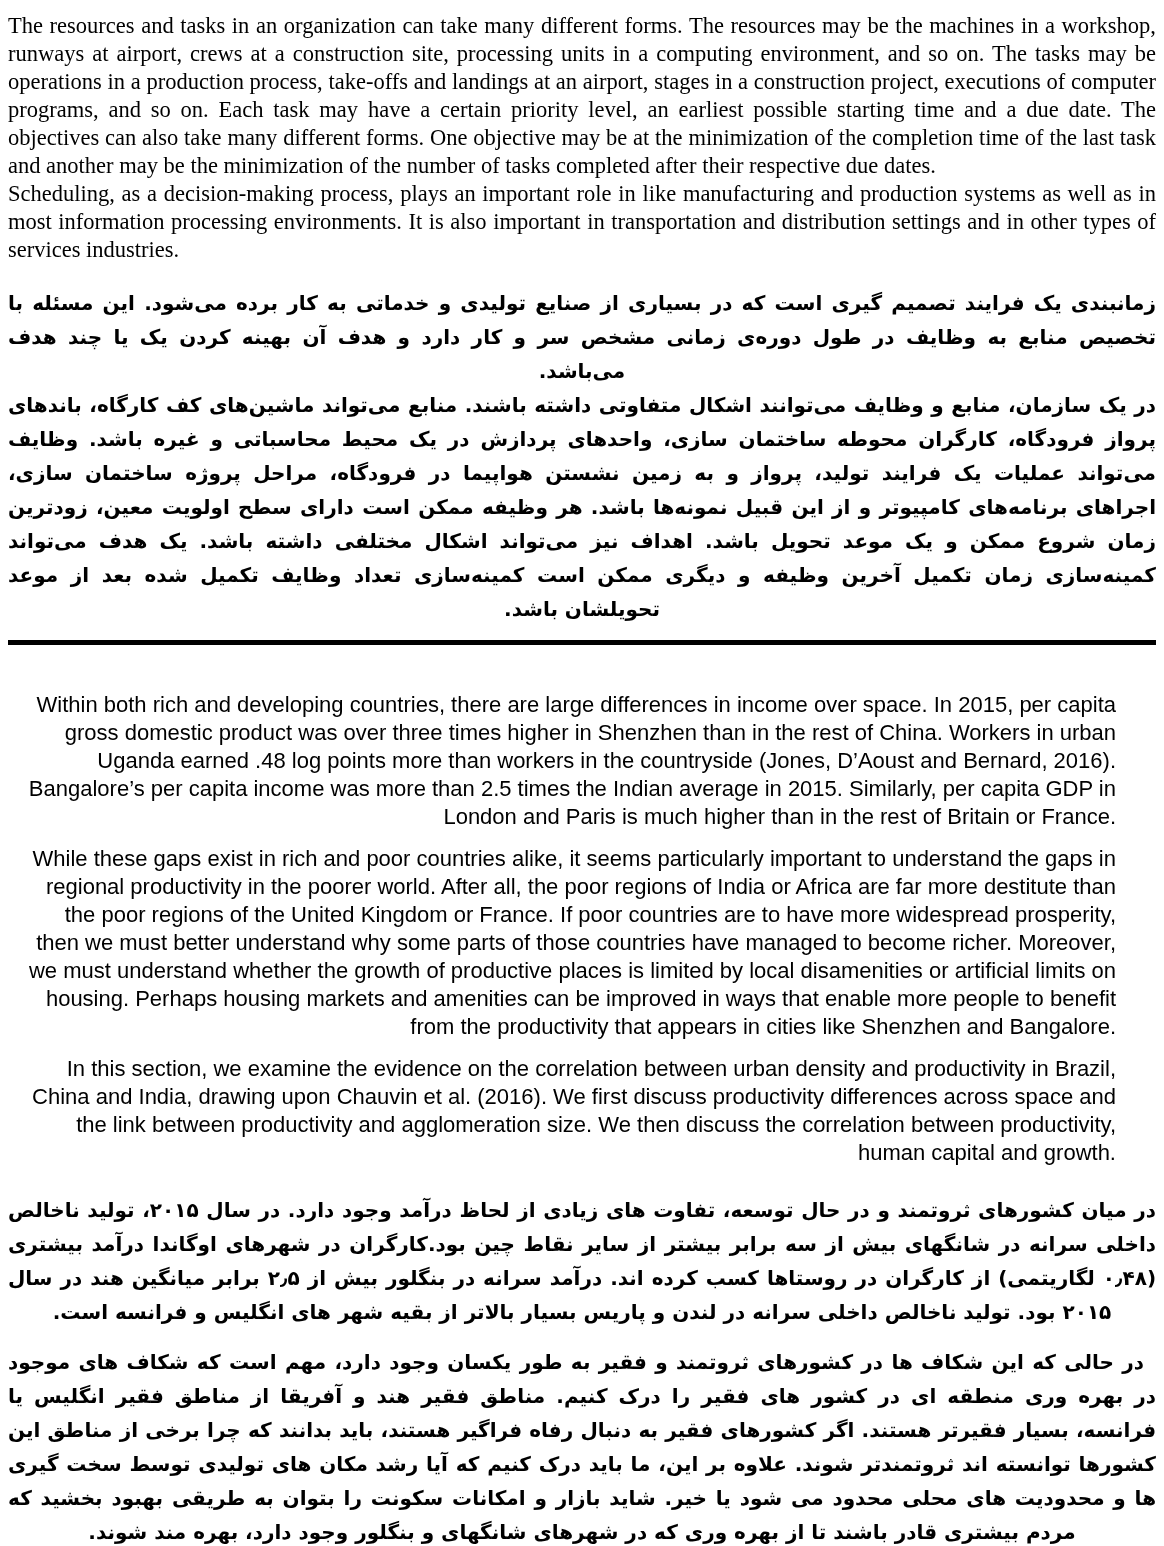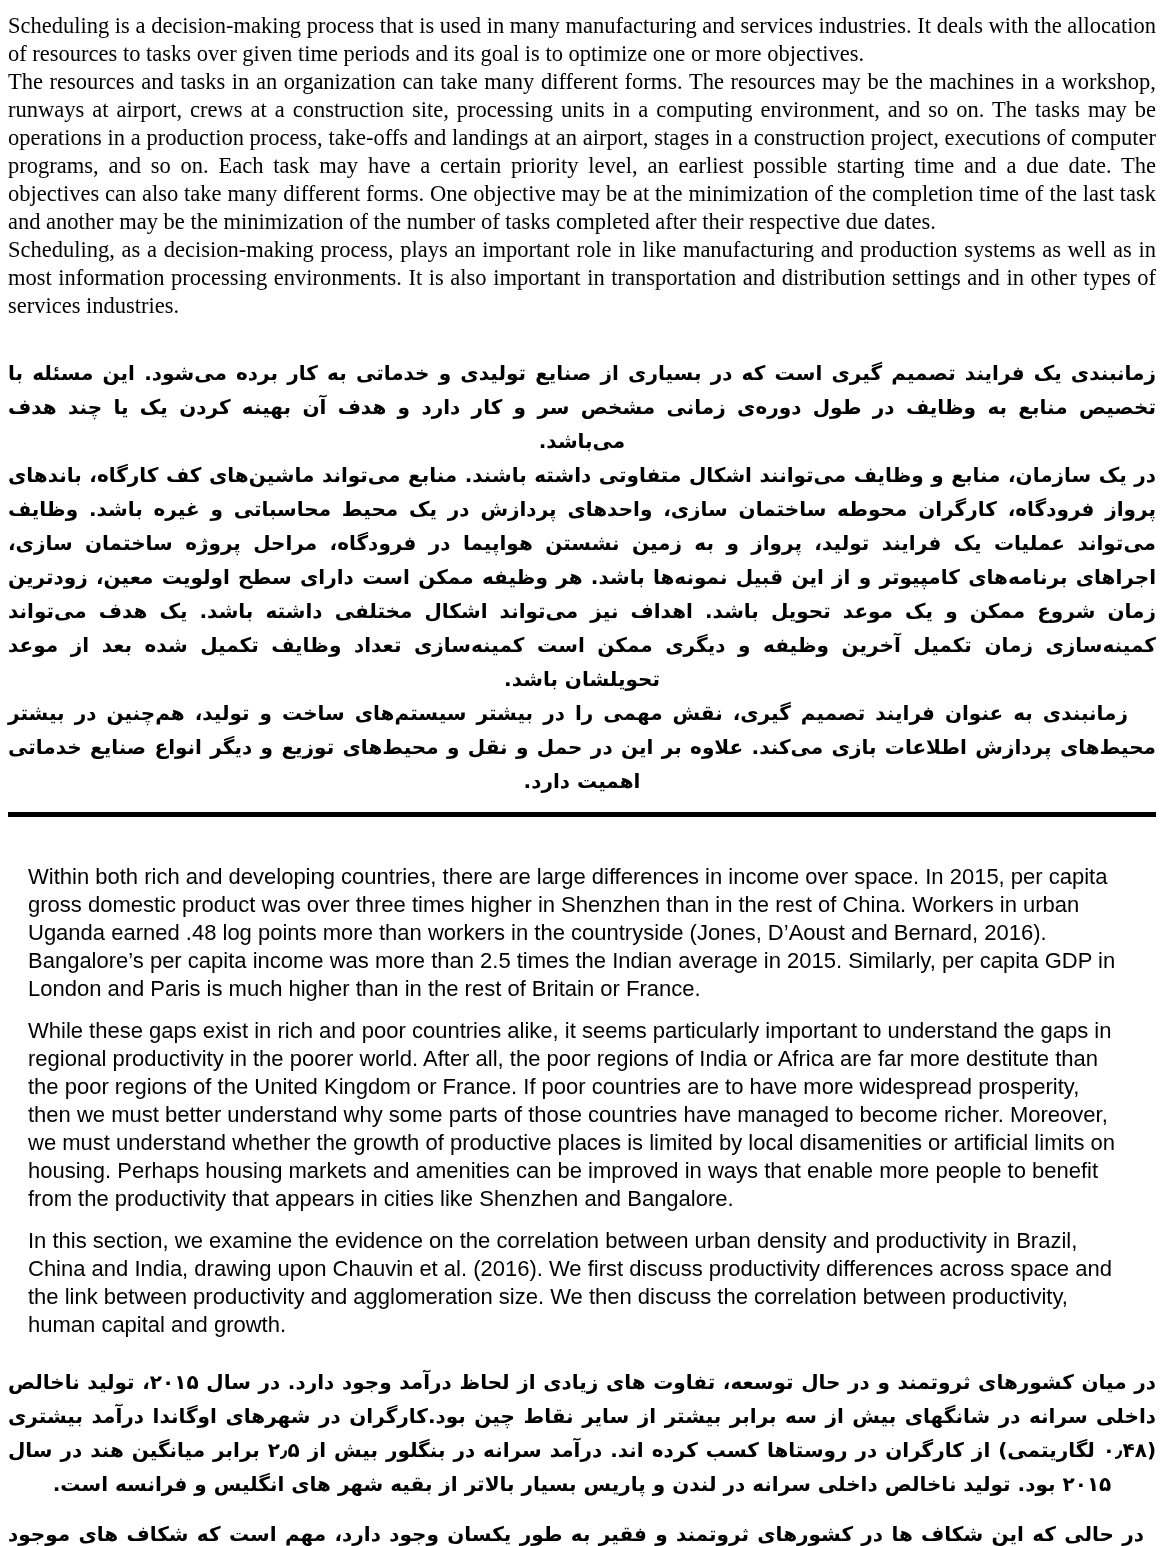--- a/index.html
+++ b/index.html
@@ -28,62 +28,60 @@
 
   
   .fa {
     font-family: "DejaVu Sans", "Liberation Sans", sans-serif;
     font-weight: 700;
     font-size: 20px;
     line-height: 34px;
     text-align: justify;
     text-align-last: center;
     -moz-text-align-last: center;
-    margin-top: 36px;
+    margin-top: 22px;
   }
   .indent-lg { text-indent: 28px; }
   .indent-sm { text-indent: 12px; }
 
   
   .divider {
     border: none;
     border-top: 5px solid #000000;
     margin: 14px 0 0 0;
     width: 100%;
   }
 
   
   .sans-en {
     font-family: "Liberation Sans", "DejaVu Sans", sans-serif;
     font-size: 22px;
     line-height: 28px;
-    text-align: left;
+    text-align: right;
     padding: 0 40px 0 20px;
     margin-top: 46px;
   }
   .sans-en p + p { margin-top: 14px; }
 
   .fa-bottom { margin-top: 26px; }
   .fa-bottom p + p { margin-top: 16px; }
 </style>
 </head>
 <body>
 
 <div class="page">
 
   <section class="block serif-en">
-    <p>Scheduling is a decision-making process that is used in many manufacturing and services industries. It deals with the allocation of resources to tasks over given time periods and its goal is to optimize one or more objectives.</p>
     <p>The resources and tasks in an organization can take many different forms. The resources may be the machines in a workshop, runways at airport, crews at a construction site, processing units in a computing environment, and so on. The tasks may be operations in a production process, take-offs and landings at an airport, stages in a construction project, executions of computer programs, and so on. Each task may have a certain priority level, an earliest possible starting time and a due date. The objectives can also take many different forms. One objective may be at the minimization of the completion time of the last task and another may be the minimization of the number of tasks completed after their respective due dates.</p>
     <p>Scheduling, as a decision-making process, plays an important role in like manufacturing and production systems as well as in most information processing environments. It is also important in transportation and distribution settings and in other types of services industries.</p>
   </section>
 
   <section class="block fa" dir="rtl" lang="fa">
     <p>زمانبندی یک فرایند تصمیم گیری است که در بسیاری از صنایع تولیدی و خدماتی به کار برده می‌شود. این مسئله با تخصیص منابع به وظایف در طول دوره‌ی زمانی مشخص سر و کار دارد و هدف آن بهینه کردن یک یا چند هدف می‌باشد.</p>
     <p>در یک سازمان، منابع و وظایف می‌توانند اشکال متفاوتی داشته باشند. منابع می‌تواند ماشین‌های کف کارگاه، باندهای پرواز فرودگاه، کارگران محوطه ساختمان سازی، واحدهای پردازش در یک محیط محاسباتی و غیره باشد. وظایف می‌تواند عملیات یک فرایند تولید، پرواز و به زمین نشستن هواپیما در فرودگاه، مراحل پروژه ساختمان سازی، اجراهای برنامه‌های کامپیوتر و از این قبیل نمونه‌ها باشد. هر وظیفه ممکن است دارای سطح اولویت معین، زودترین زمان شروع ممکن و یک موعد تحویل باشد. اهداف نیز می‌تواند اشکال مختلفی داشته باشد. یک هدف می‌تواند کمینه‌سازی زمان تکمیل آخرین وظیفه و دیگری ممکن است کمینه‌سازی تعداد وظایف تکمیل شده بعد از موعد تحویلشان باشد.</p>
-    <p class="indent-lg">زمانبندی به عنوان فرایند تصمیم گیری، نقش مهمی را در بیشتر سیستم‌های ساخت و تولید، هم‌چنین در بیشتر محیط‌های پردازش اطلاعات بازی می‌کند. علاوه بر این در حمل و نقل و محیط‌های توزیع و دیگر انواع صنایع خدماتی اهمیت دارد.</p>
   </section>
 
   <hr class="divider">
 
   <section class="block sans-en">
     <p>Within both rich and developing countries, there are large differences in income over space. In 2015, per capita gross domestic product was over three times higher in Shenzhen than in the rest of China. Workers in urban Uganda earned .48 log points more than workers in the countryside (Jones, D’Aoust and Bernard, 2016). Bangalore’s per capita income was more than 2.5 times the Indian average in 2015. Similarly, per capita GDP in London and Paris is much higher than in the rest of Britain or France.</p>
     <p>While these gaps exist in rich and poor countries alike, it seems particularly important to understand the gaps in regional productivity in the poorer world. After all, the poor regions of India or Africa are far more destitute than the poor regions of the United Kingdom or France. If poor countries are to have more widespread prosperity, then we must better understand why some parts of those countries have managed to become richer. Moreover, we must understand whether the growth of productive places is limited by local disamenities or artificial limits on housing. Perhaps housing markets and amenities can be improved in ways that enable more people to benefit from the productivity that appears in cities like Shenzhen and Bangalore.</p>
     <p>In this section, we examine the evidence on the correlation between urban density and productivity in Brazil, China and India, drawing upon Chauvin et al. (2016). We first discuss productivity differences across space and the link between productivity and agglomeration size. We then discuss the correlation between productivity, human capital and growth.</p>
   </section>
 

